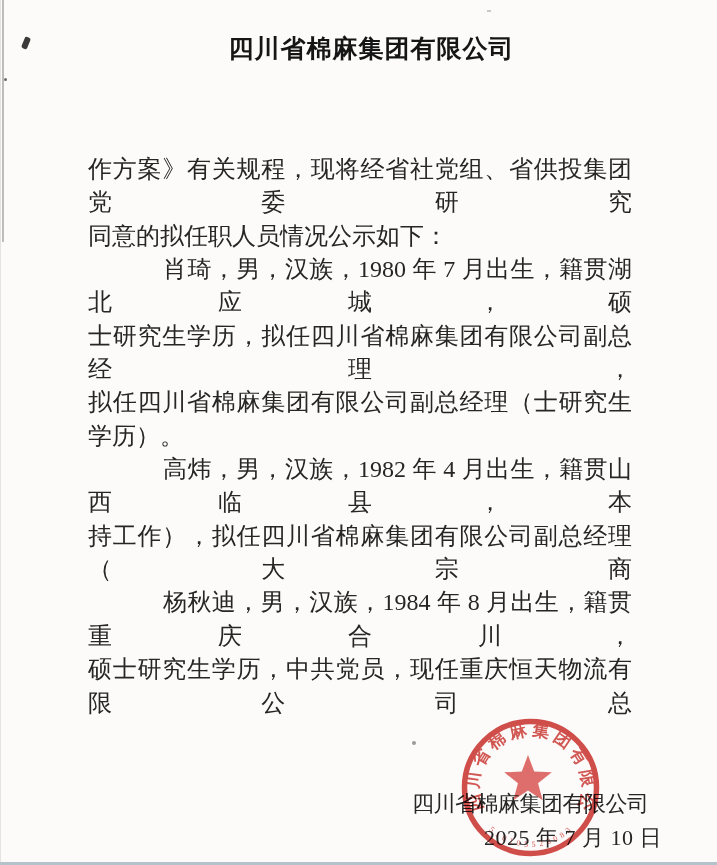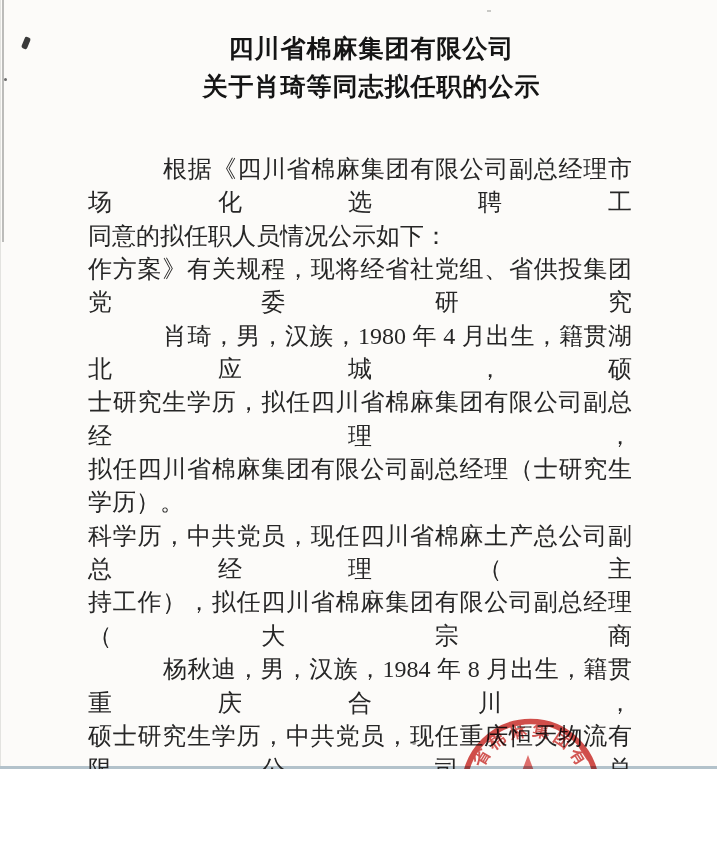--- a/index.html
+++ b/index.html
@@ -1,18 +1,18 @@
 <!DOCTYPE html>
 <html><head>
 <meta charset="utf-8">
 <style>
   html,body { margin:0; padding:0; background:#ffffff; }
   .page {
     position:relative;
-    width:717px; height:769px;
+    width:717px; height:865px;
     background:#fcfbf9;
     overflow:hidden;
     font-family:"Liberation Serif","DejaVu Serif",serif;
     color:#262626;
   }
   
   .title {
     position:absolute; top:29px; left:0; width:717px;
     padding-left:26px; box-sizing:border-box;
     text-align:center;
@@ -54,31 +54,29 @@
   <div class="edge-left2"></div>
   <div class="edge-left"></div>
   <div class="speck1"></div>
   <div class="speck2"></div>
   <div class="speck3"></div>
   <div class="speck4"></div>
   <div class="edge-bottom"></div>
 
   <div class="title">
     <div>四川省棉麻集团有限公司</div>
-    <div>关于肖琦等同志拟任职的公示</div>
   </div>
 
   <div class="bodytext">
-    <div class="line ind j">根据《四川省棉麻集团有限公司副总经理市场化选聘工</div>
+    <div class="line j">作方案》有关规程，现将经省社党组、省供投集团党委研究</div>
     <div class="line">同意的拟任职人员情况公示如下：</div>
-    <div class="line j">作方案》有关规程，现将经省社党组、省供投集团党委研究</div>
-    <div class="line ind j">肖琦，男，汉族，1980 年 4 月出生，籍贯湖北应城，硕</div>
+    <div class="line ind j">肖琦，男，汉族，1980 年 7 月出生，籍贯湖北应城，硕</div>
     <div class="line j">士研究生学历，拟任四川省棉麻集团有限公司副总经理，</div>
     <div class="line">拟任四川省棉麻集团有限公司副总经理（士研究生学历）。</div>
-    <div class="line j">科学历，中共党员，现任四川省棉麻土产总公司副总经理（主</div>
+    <div class="line ind j">高炜，男，汉族，1982 年 4 月出生，籍贯山西临县，本</div>
     <div class="line j">持工作），拟任四川省棉麻集团有限公司副总经理（大宗商</div>
     <div class="line ind j">杨秋迪，男，汉族，1984 年 8 月出生，籍贯重庆合川，</div>
     <div class="line j">硕士研究生学历，中共党员，现任重庆恒天物流有限公司总</div>
 
   </div>
 
   <div class="sig-org">四川省棉麻集团有限公司</div>
   <div class="sig-date">2025 年 7 月 10 日</div>
 
   <svg class="seal" viewBox="0 0 150 150">

